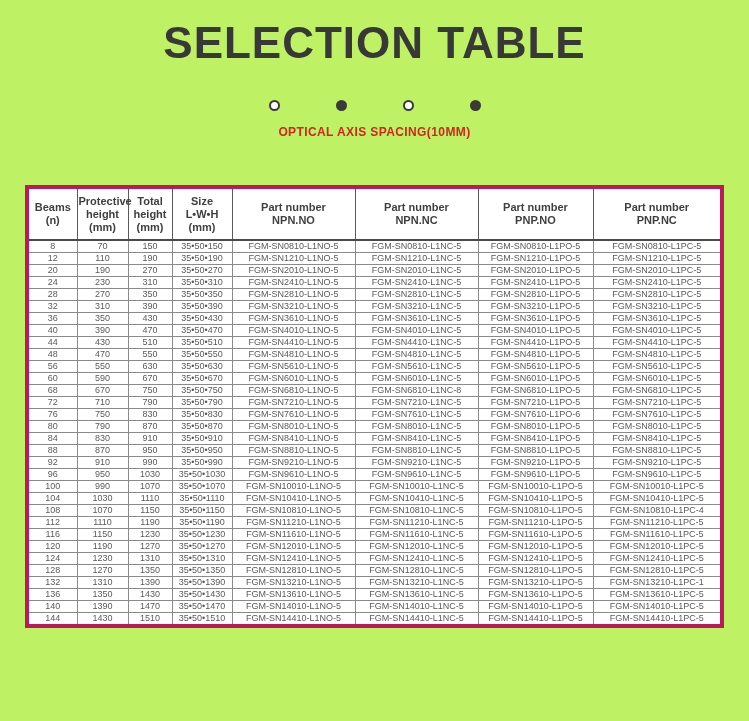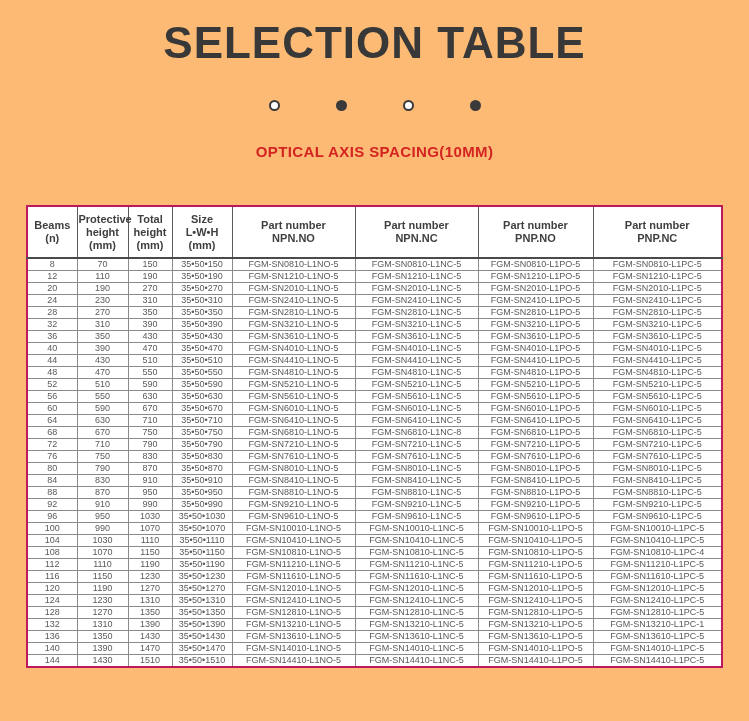--- a/index.html
+++ b/index.html
@@ -10,21 +10,21 @@
   body {
     width: 749px;
     height: 721px;
     font-family: "Liberation Sans", sans-serif;
     overflow: hidden;
   }
   .page {
     width: 749px;
     height: 721px;
     position: relative;
-    background: #fdba74;
+    background: #bef264;
   }
   .page-title {
     margin: 0;
     padding-top: 20px;
     text-align: center;
     font-size: 44px;
     line-height: 46px;
     font-weight: 800;
     letter-spacing: 1px;
     color: #383838;
@@ -44,34 +44,34 @@
     box-sizing: border-box;
   }
   .dot.open {
     border: 2px solid #3a3a3a;
     background: #ffffff;
   }
   .dot.filled {
     background: #3a3a3a;
   }
   .subtitle {
-    margin-top: 32px;
+    margin-top: 12px;
     text-align: center;
-    font-size: 15px;
+    font-size: 12px;
     line-height: 18px;
     font-weight: bold;
     letter-spacing: 0.4px;
     color: #d42422;
   }
   table.selection {
     margin: 44px auto 0;
     border-collapse: collapse;
     table-layout: fixed;
     width: 695px;
-    border: 2px solid #be185d;
+    border: 4px solid #be185d;
   }
   table.selection thead th {
     border: 1px solid #5a5a5a;
     border-bottom: 2px solid #4a4a4a;
     font-size: 11px;
     line-height: 13px;
     font-weight: bold;
     color: #3f3f3f;
     white-space: pre-line;
     padding: 4px 1px;
@@ -237,60 +237,40 @@
           <td>48</td>
           <td>470</td>
           <td>550</td>
           <td>35•50•550</td>
           <td>FGM-SN4810-L1NO-5</td>
           <td>FGM-SN4810-L1NC-5</td>
           <td>FGM-SN4810-L1PO-5</td>
           <td>FGM-SN4810-L1PC-5</td>
         </tr>
         <tr>
-          <td>52</td>
-          <td>510</td>
-          <td>590</td>
-          <td>35•50•590</td>
-          <td>FGM-SN5210-L1NO-5</td>
-          <td>FGM-SN5210-L1NC-5</td>
-          <td>FGM-SN5210-L1PO-5</td>
-          <td>FGM-SN5210-L1PC-5</td>
-        </tr>
-        <tr>
           <td>56</td>
           <td>550</td>
           <td>630</td>
           <td>35•50•630</td>
           <td>FGM-SN5610-L1NO-5</td>
           <td>FGM-SN5610-L1NC-5</td>
           <td>FGM-SN5610-L1PO-5</td>
           <td>FGM-SN5610-L1PC-5</td>
         </tr>
         <tr>
           <td>60</td>
           <td>590</td>
           <td>670</td>
           <td>35•50•670</td>
           <td>FGM-SN6010-L1NO-5</td>
           <td>FGM-SN6010-L1NC-5</td>
           <td>FGM-SN6010-L1PO-5</td>
           <td>FGM-SN6010-L1PC-5</td>
         </tr>
         <tr>
-          <td>64</td>
-          <td>630</td>
-          <td>710</td>
-          <td>35•50•710</td>
-          <td>FGM-SN6410-L1NO-5</td>
-          <td>FGM-SN6410-L1NC-5</td>
-          <td>FGM-SN6410-L1PO-5</td>
-          <td>FGM-SN6410-L1PC-5</td>
-        </tr>
-        <tr>
           <td>68</td>
           <td>670</td>
           <td>750</td>
           <td>35•50•750</td>
           <td>FGM-SN6810-L1NO-5</td>
           <td>FGM-SN6810-L1NC-8</td>
           <td>FGM-SN6810-L1PO-5</td>
           <td>FGM-SN6810-L1PC-5</td>
         </tr>
         <tr>

